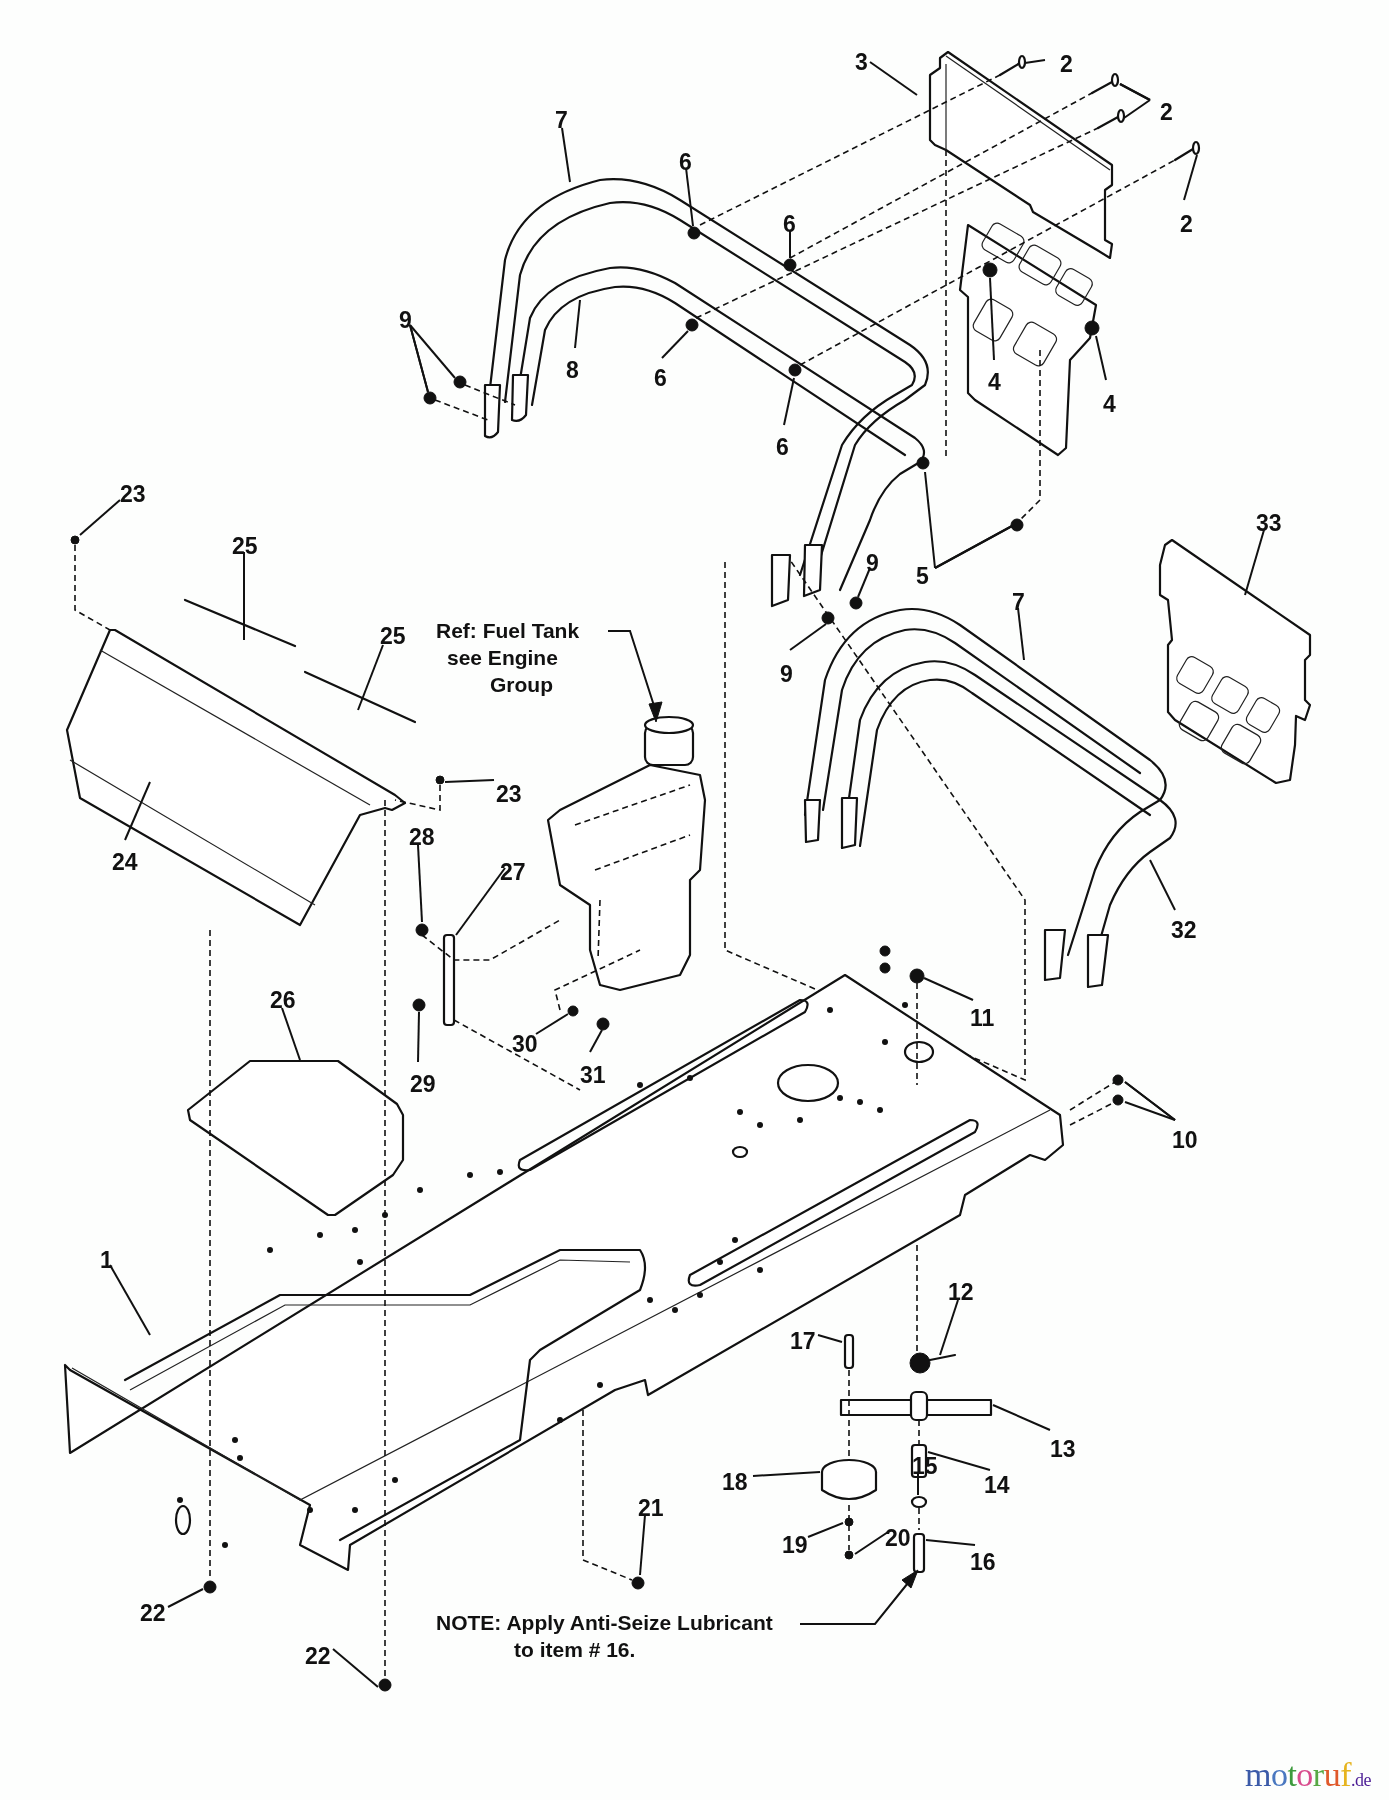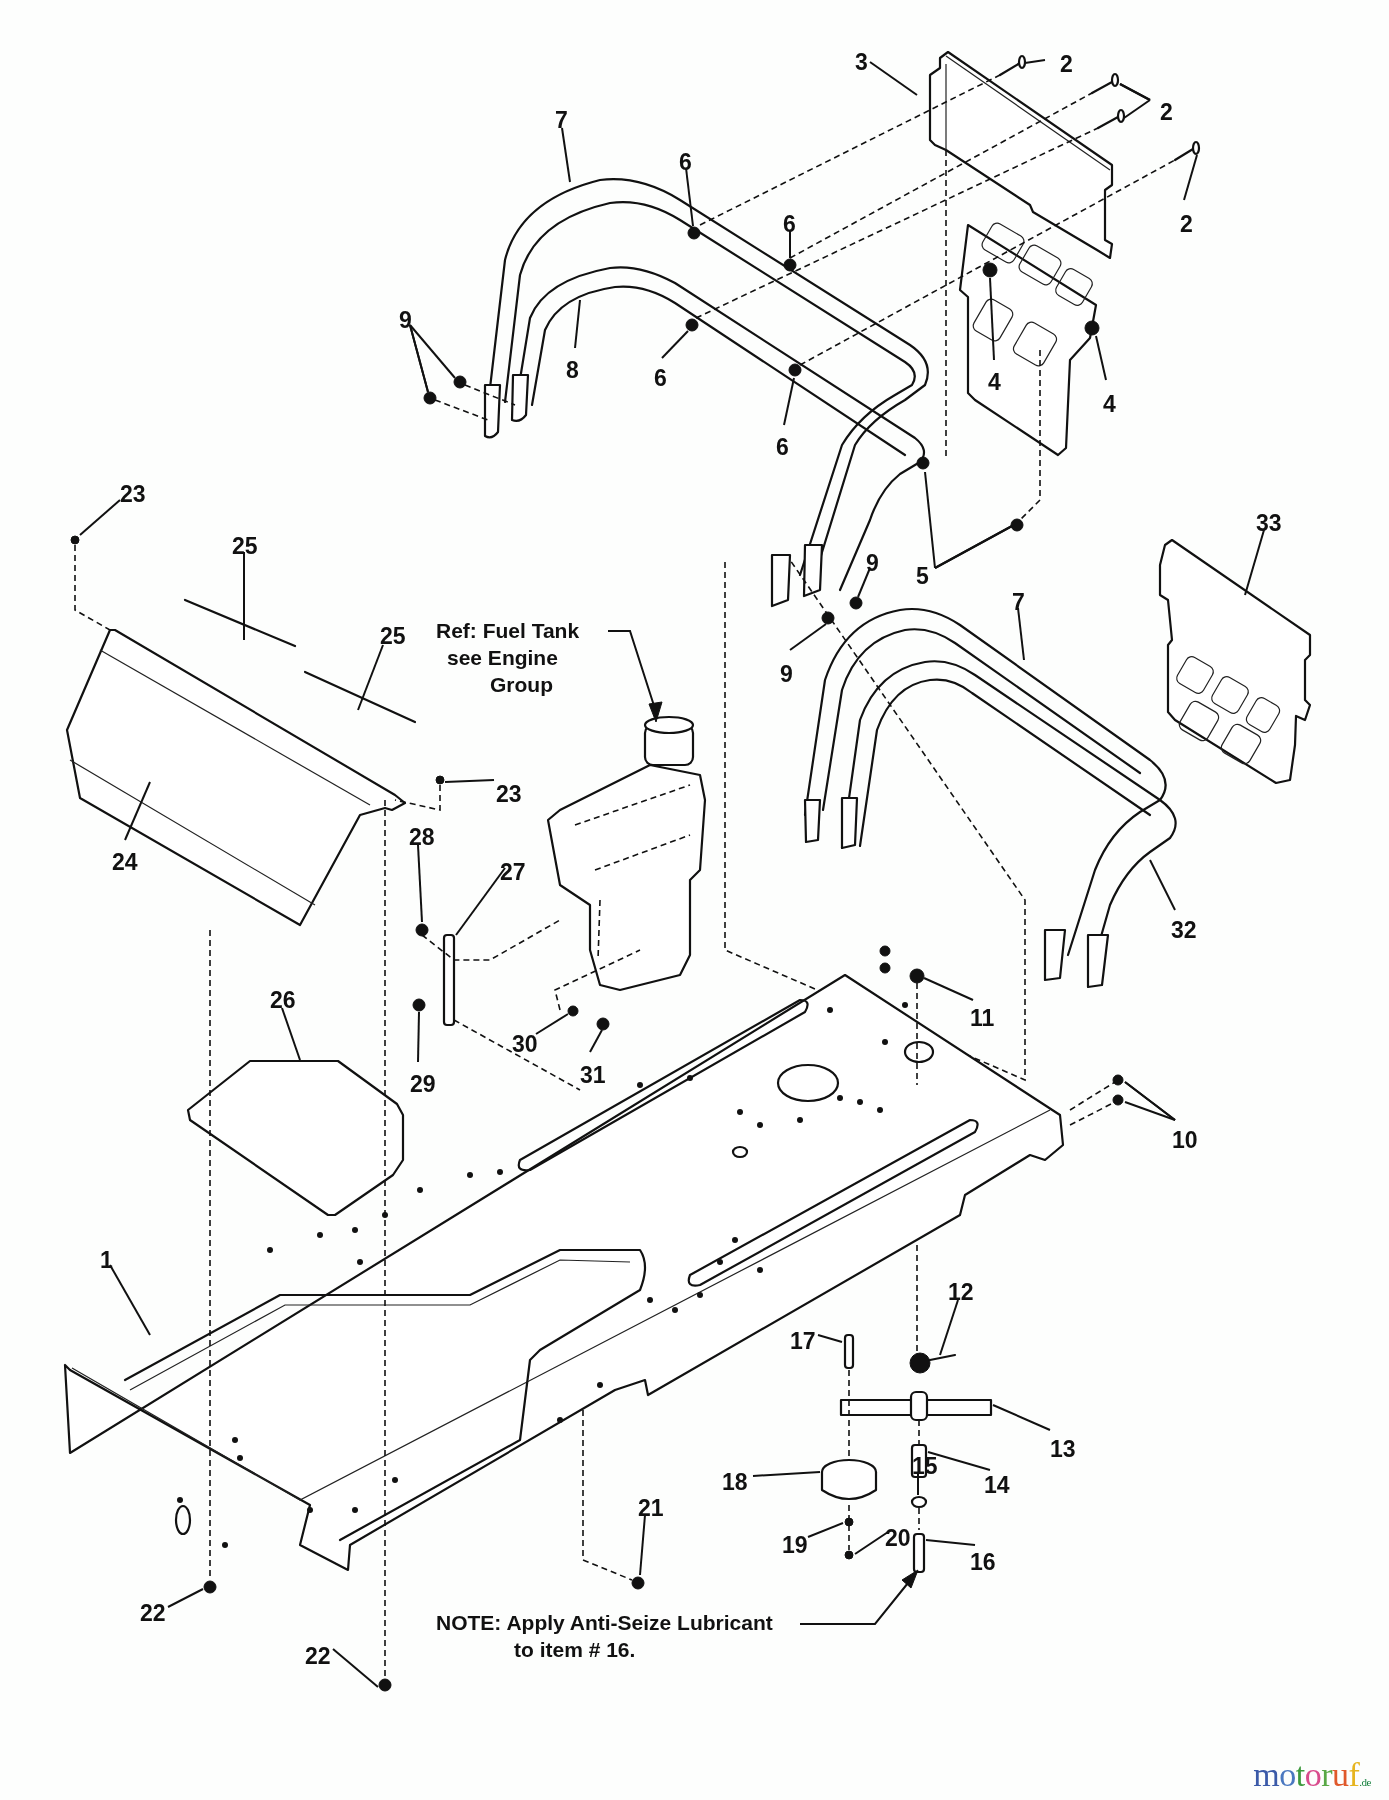--- a/index.html
+++ b/index.html
@@ -8,21 +8,21 @@
   .part { fill:none; stroke:#111; stroke-width:2.2; stroke-linejoin:round; stroke-linecap:round; }
   .part-fill { fill:#fff; stroke:#111; stroke-width:2.2; stroke-linejoin:round; }
   .thin { fill:none; stroke:#222; stroke-width:1.2; }
   .dash { fill:none; stroke:#111; stroke-width:1.6; stroke-dasharray:6 4; }
   .leader { fill:none; stroke:#111; stroke-width:2; }
   .hw { fill:#111; stroke:#111; stroke-width:1; }
   .hole { fill:#111; }
   .callout { font-family:"Liberation Sans", sans-serif; font-weight:bold; font-size:23px; fill:#111; }
   .note { font-family:"Liberation Sans", sans-serif; font-weight:bold; font-size:21px; fill:#111; }
   #logo { position:absolute; right:18px; bottom:6px; font-family:"Liberation Serif", serif; font-size:34px; letter-spacing:-0.5px; }
-  #logo .tld { font-size:11px; color:#15803d; }
+  #logo .tld { font-size:18px; color:#4c1d95; }
 </style>
 </head>
 <body>
 
 <svg id="diagram" viewBox="0 0 1389 1800" xmlns="http://www.w3.org/2000/svg">
 
   <g>
     <path class="part-fill" d="M940 58 L948 52 L1112 165 L1112 185 L1105 190 L1105 240 L1112 244 L1110 258 L1097 250 L1033 212 L1030 205 L946 150 L935 145 L930 140 L930 75 L940 68 Z"></path>
     <path class="thin" d="M946 56 L1110 170"></path>
     <path class="thin" d="M946 64 L946 150"></path>

